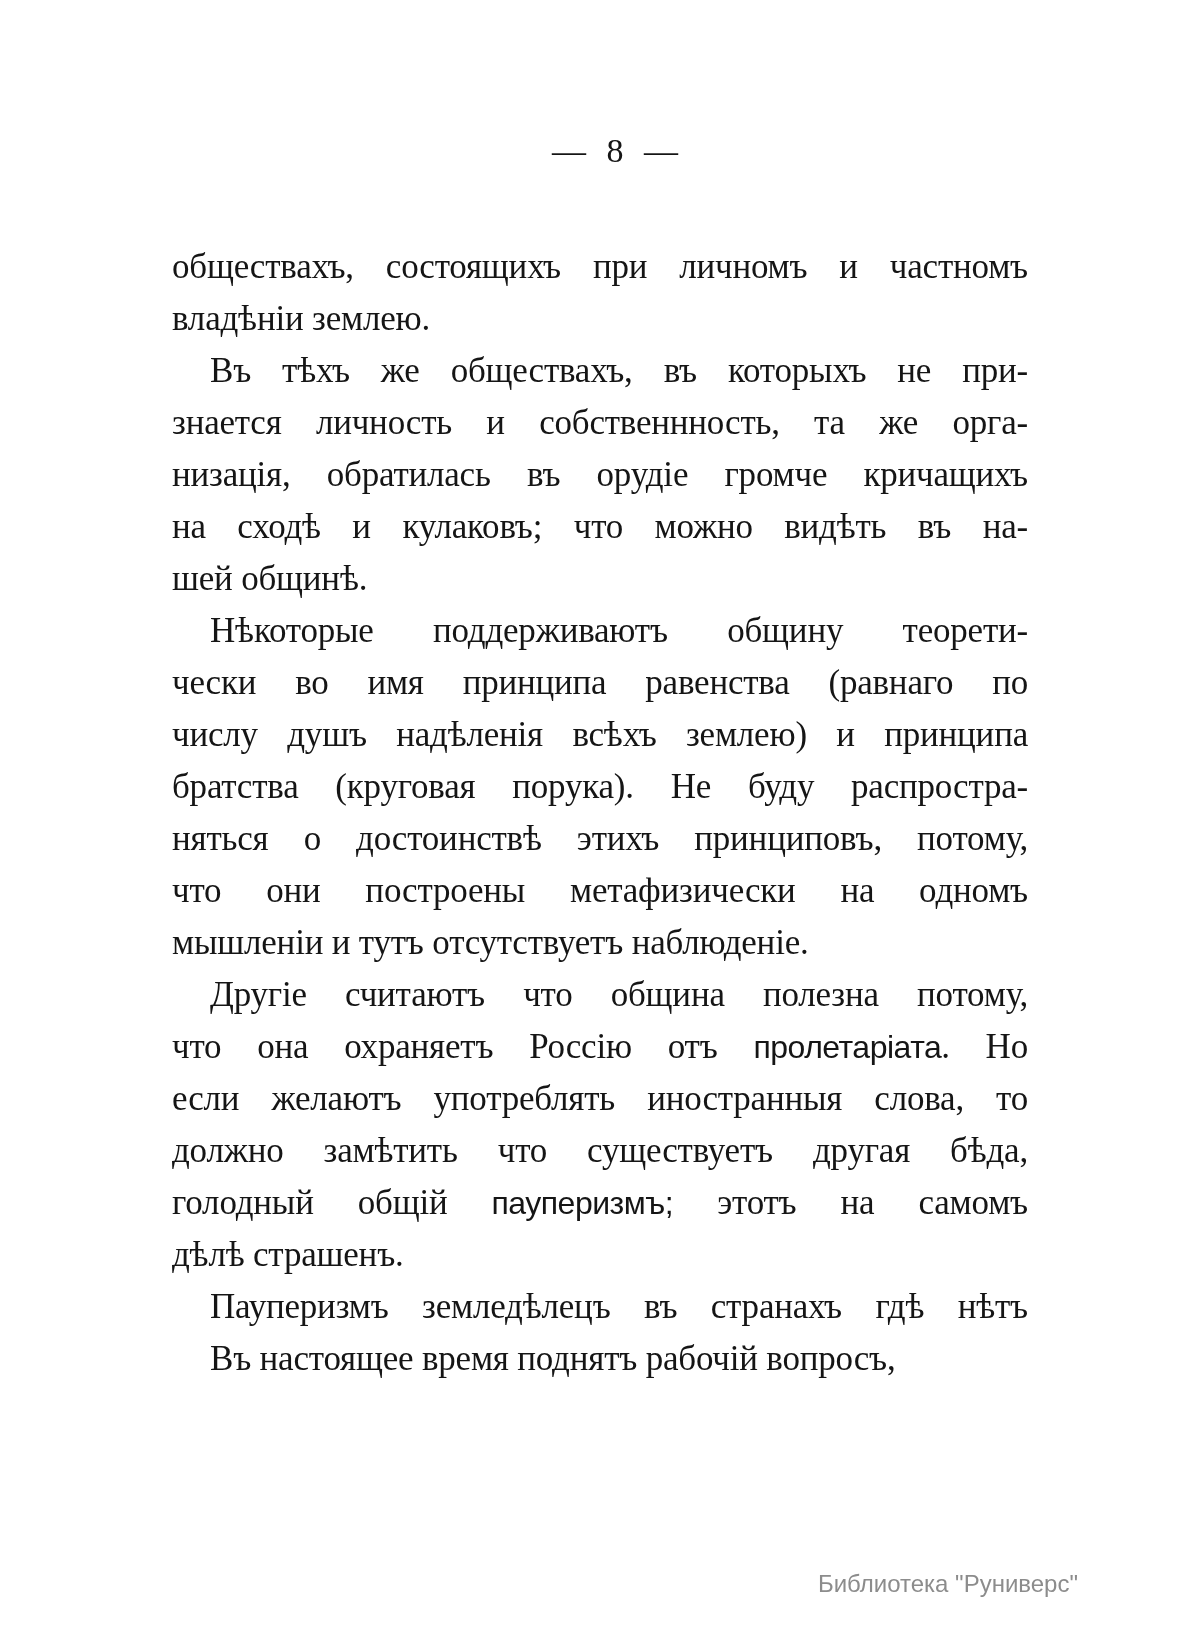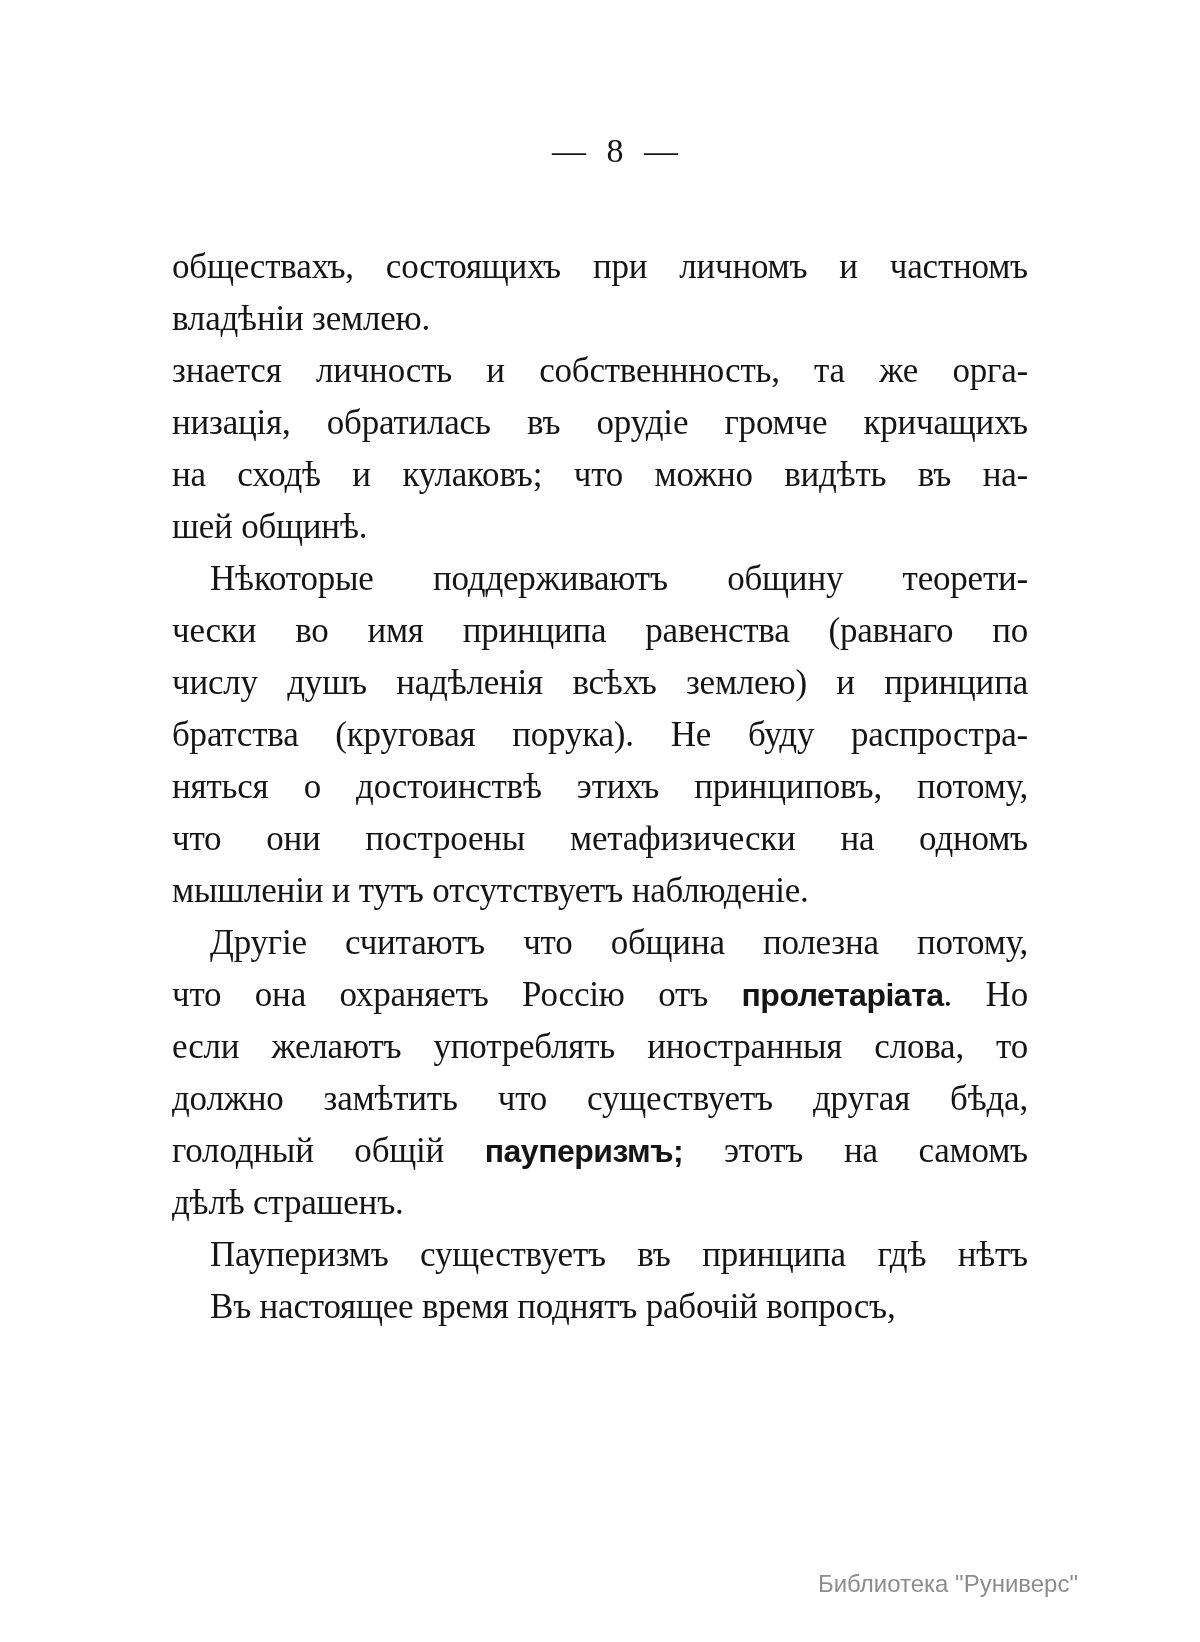--- a/index.html
+++ b/index.html
@@ -43,55 +43,56 @@
     white-space: normal;
   }
   .line.indent {
     text-indent: 38px;
   }
   .line.flush {
     text-align-last: left;
   }
   .bold {
     font-family: "Liberation Sans", "DejaVu Sans", sans-serif;
-    font-weight: 700;
+    font-weight: 400;
     font-size: 32px;
     letter-spacing: -0.5px;
   }
   .watermark {
     position: absolute;
     top: 1570px;
     right: 122px;
     font-family: "Liberation Sans", "DejaVu Sans", sans-serif;
     font-size: 24px;
     color: #8c8c8c;
   }
 </style>
 </head>
 <body>
 
 <div class="page-number">— 8 —</div>
 
 <div class="text-block">
     <div class="line"><span>обществахъ, состоящихъ при личномъ и частномъ</span></div>
     <div class="line flush"><span>владѣніи землею.</span></div>
+    <div class="line indent"><span>Въ тѣхъ же обществахъ, въ которыхъ не при-</span></div>
     <div class="line"><span>знается личность и собственнность, та же орга-</span></div>
     <div class="line"><span>низація, обратилась въ орудіе громче кричащихъ</span></div>
     <div class="line"><span>на сходѣ и кулаковъ; что можно видѣть въ на-</span></div>
     <div class="line flush"><span>шей общинѣ.</span></div>
     <div class="line indent"><span>Нѣкоторые поддерживаютъ общину теорети-</span></div>
     <div class="line"><span>чески во имя принципа равенства (равнаго по</span></div>
     <div class="line"><span>числу душъ надѣленія всѣхъ землею) и принципа</span></div>
     <div class="line"><span>братства (круговая порука). Не буду распростра-</span></div>
     <div class="line"><span>няться о достоинствѣ этихъ принциповъ, потому,</span></div>
     <div class="line"><span>что они построены метафизически на одномъ</span></div>
     <div class="line flush"><span>мышленіи и тутъ отсутствуетъ наблюденіе.</span></div>
     <div class="line indent"><span>Другіе считаютъ что община полезна потому,</span></div>
     <div class="line"><span>что она охраняетъ Россію отъ </span><span class="bold">пролетаріата</span><span>. Но</span></div>
     <div class="line"><span>если желаютъ употреблять иностранныя слова, то</span></div>
     <div class="line"><span>должно замѣтить что существуетъ другая бѣда,</span></div>
     <div class="line"><span>голодный общій </span><span class="bold">пауперизмъ;</span><span> этотъ на самомъ</span></div>
     <div class="line flush"><span>дѣлѣ страшенъ.</span></div>
-    <div class="line indent"><span>Пауперизмъ существуетъ въ принципа гдѣ нѣтъ</span></div>
+    <div class="line indent"><span>Пауперизмъ земледѣлецъ въ странахъ гдѣ нѣтъ</span></div>
     <div class="line indent flush"><span>Въ настоящее время поднятъ рабочій вопросъ,</span></div>
   </div>
 
 <div class="watermark">Библиотека "Руниверс"</div>
 
 </body></html>

